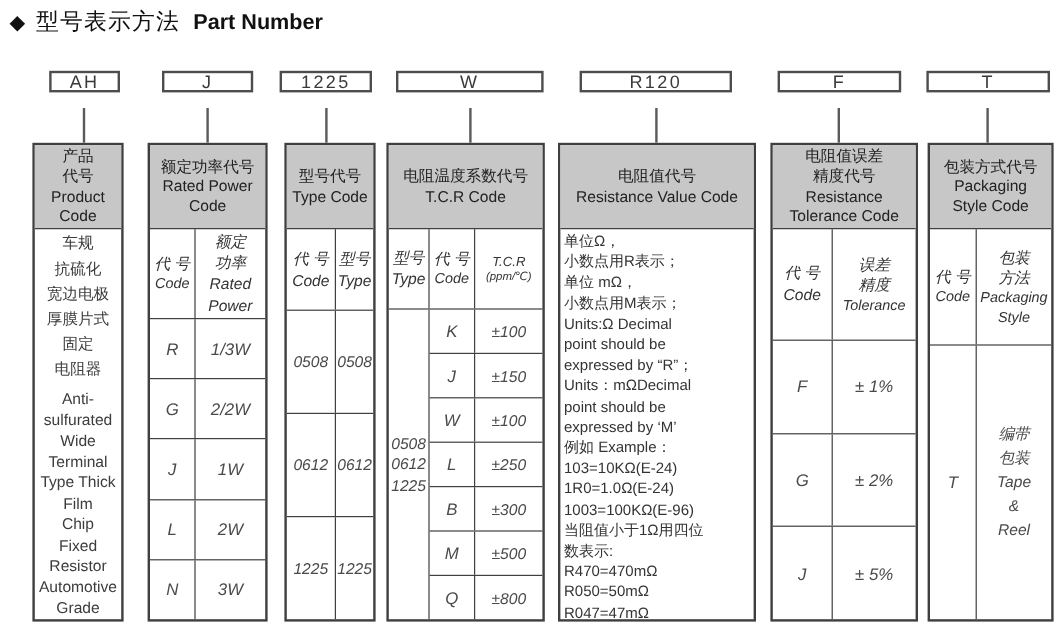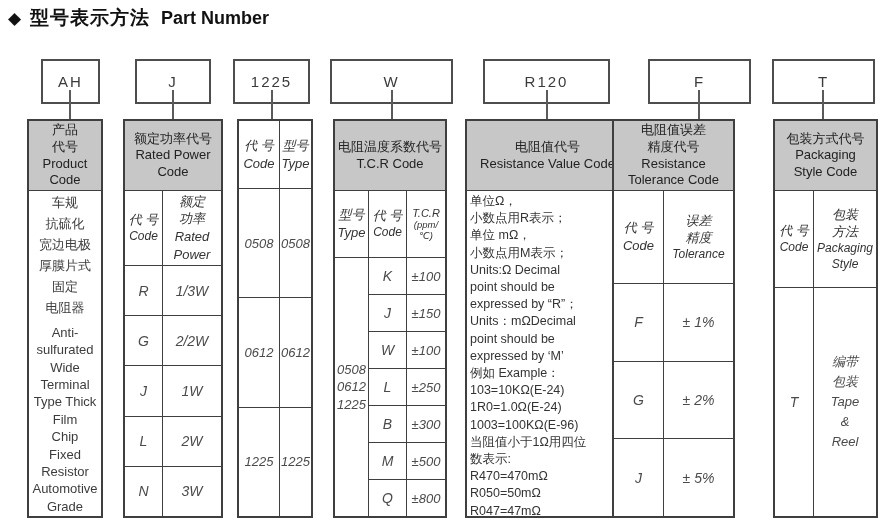--- a/index.html
+++ b/index.html
@@ -2,25 +2,25 @@
 <html><head>
 <meta charset="utf-8">
 <style>
   html,body{margin:0;padding:0;background:#ffffff;}
   body{width:882px;height:527px;font-family:"Liberation Sans","DejaVu Sans",sans-serif;color:#2e2e2e;}
   .page{position:relative;width:882px;height:527px;background:#fff;overflow:hidden;}
 
   
   .title{position:absolute;left:8px;top:5px;display:flex;align-items:center;gap:9px;}
   .diamond{font-size:17px;color:#111;line-height:1;}
-  .title-zh{font-size:19px;font-weight:700;color:#111;letter-spacing:1px;}
+  .title-zh{font-size:19px;font-weight:400;color:#111;letter-spacing:1px;}
   .title-en{font-size:18px;font-weight:600;color:#111;margin-left:2px;}
 
   
-  .box{position:absolute;top:59px;height:45px;border:2px solid #4d4d4d;background:#fff;
+  .box{position:absolute;top:59px;height:18px;border:2px solid #4d4d4d;background:#fff;
        box-sizing:border-box;display:flex;align-items:center;justify-content:center;
        font-size:15px;letter-spacing:2px;color:#3a3a3a;}
   .vline{position:absolute;top:90px;height:29px;width:2px;background:#5a5a5a;}
 
   
   .tcol{position:absolute;top:119px;height:399px;border:2px solid #3f3f3f;background:#fff;
         box-sizing:border-box;display:flex;flex-direction:column;}
   .thead{flex:0 0 69px;background:#c7c7c7;border-bottom:1px solid #3f3f3f;
          display:flex;align-items:center;justify-content:center;text-align:center;
          font-size:13px;line-height:1.28;color:#222;}
@@ -141,20 +141,22 @@
         <div class="cell" data-bind="columns.power.rows.3.value">2W</div>
       </div>
       <div class="trow">
         <div class="cell cc" style="flex:0 0 37px" data-bind="columns.power.rows.4.code">N</div>
         <div class="cell" data-bind="columns.power.rows.4.value">3W</div>
       </div>
     </div>
   </div>
 
   <div class="tcol" style="left:237px;width:76px">
+    <div class="thead" data-bind-lines="columns.type.header">型号代号
+Type Code</div>
     <div class="tsub" style="flex:0 0 67px">
       <div class="cell cc" style="flex:0 0 40px">
         <div class="szh" data-bind="columns.type.sub_code.zh">代 号</div>
         <div class="szh" data-bind="columns.type.sub_code.en">Code</div>
       </div>
       <div class="cell">
         <div class="szh" data-bind="columns.type.sub_value.zh">型号</div>
         <div class="szh" data-bind="columns.type.sub_value.en">Type</div>
       </div>
     </div>
@@ -167,21 +169,21 @@
         <div class="cell cc" style="flex:0 0 40px;font-size:13px" data-bind="columns.type.rows.1.code">0612</div>
         <div class="cell" style="font-size:13px" data-bind="columns.type.rows.1.value">0612</div>
       </div>
       <div class="trow">
         <div class="cell cc" style="flex:0 0 40px;font-size:13px" data-bind="columns.type.rows.2.code">1225</div>
         <div class="cell" style="font-size:13px" data-bind="columns.type.rows.2.value">1225</div>
       </div>
     </div>
   </div>
 
-  <div class="tcol" style="left:333px;width:114px">
+  <div class="tcol" style="left:322px;width:132px">
     <div class="thead" data-bind-lines="columns.tcr.header">电阻温度系数代号
 T.C.R Code</div>
     <div class="tsub" style="flex:0 0 66px">
       <div class="cell cc" style="flex:0 0 33px">
         <div class="szh" data-bind="columns.tcr.sub_type.zh">型号</div>
         <div class="szh" data-bind="columns.tcr.sub_type.en">Type</div>
       </div>
       <div class="cell cc" style="flex:0 0 37px">
         <div class="szh" data-bind="columns.tcr.sub_code.zh">代 号</div>
         <div class="sen" data-bind="columns.tcr.sub_code.en">Code</div>
@@ -245,21 +247,21 @@
 103=10KΩ(E-24)
 1R0=1.0Ω(E-24)
 1003=100KΩ(E-96)
 当阻值小于1Ω用四位
 数表示:
 R470=470mΩ
 R050=50mΩ
 R047=47mΩ</div>
   </div>
 
-  <div class="tcol" style="left:612px;width:123px">
+  <div class="tcol" style="left:642px;width:123px">
     <div class="thead" data-bind-lines="columns.tolerance.header">电阻值误差
 精度代号
 Resistance
 Tolerance Code</div>
     <div class="tsub" style="flex:0 0 92px">
       <div class="cell cc" style="flex:0 0 49px">
         <div class="szh" data-bind="columns.tolerance.sub_code.zh">代 号</div>
         <div class="szh" data-bind="columns.tolerance.sub_code.en">Code</div>
       </div>
       <div class="cell">

